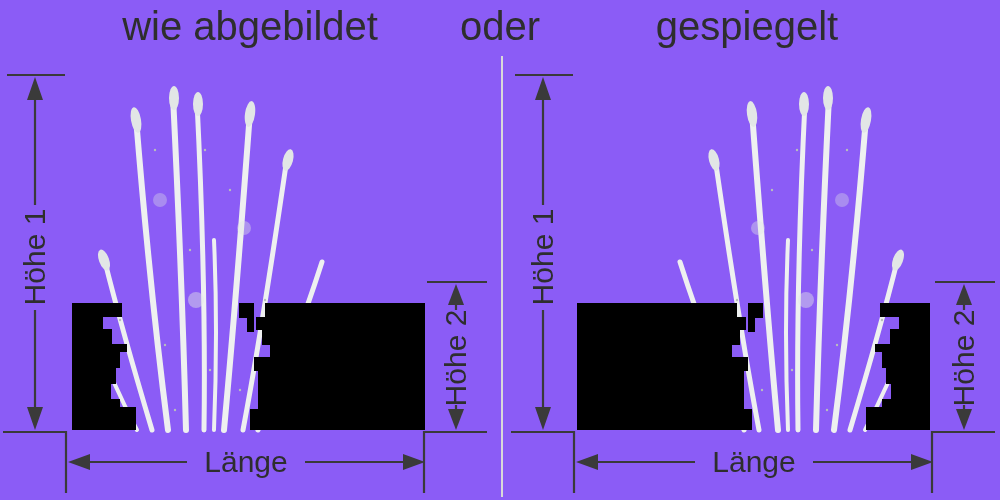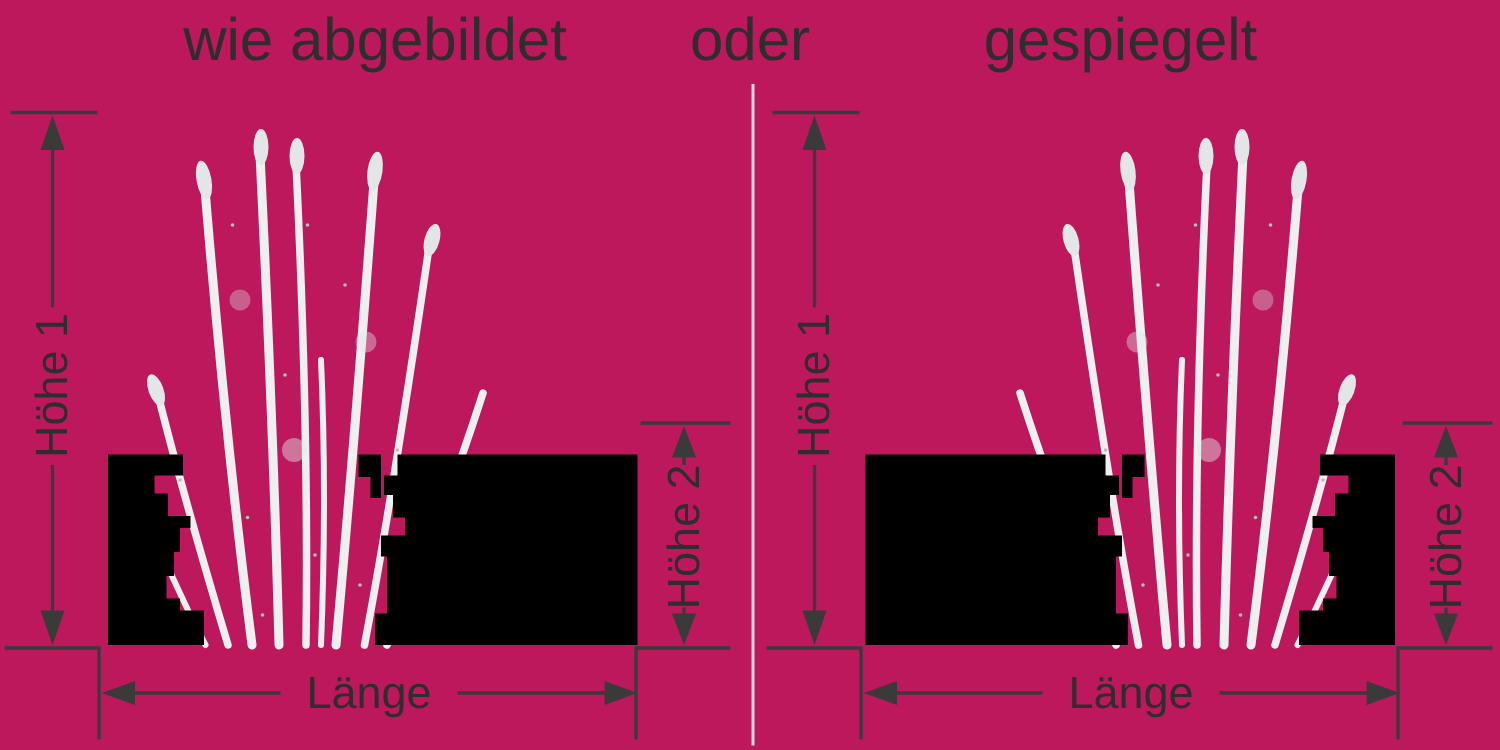--- a/index.html
+++ b/index.html
@@ -1,16 +1,16 @@
 <!DOCTYPE html>
 <html><head>
 <meta charset="utf-8">
 <style>
   html,body{margin:0;padding:0;background:#fff;}
-  .stage{position:relative;width:1000px;height:500px;background:#be185d;overflow:hidden;
+  .stage{position:relative;width:1000px;height:500px;background:#8b5cf6;overflow:hidden;
          font-family:"Liberation Sans", sans-serif;}
   svg{display:block;}
   text{font-family:"Liberation Sans", sans-serif;}
   .title-text{font-size:40px;}
   .dim-text{font-size:30px;}
   .blade{fill:none;stroke-linecap:round;}
 </style>
 </head>
 <body>
 

